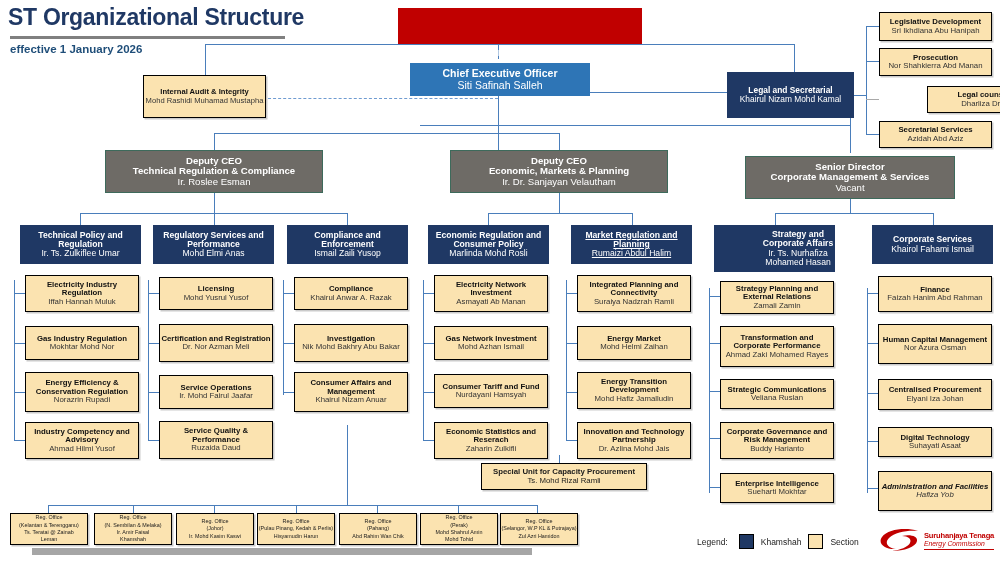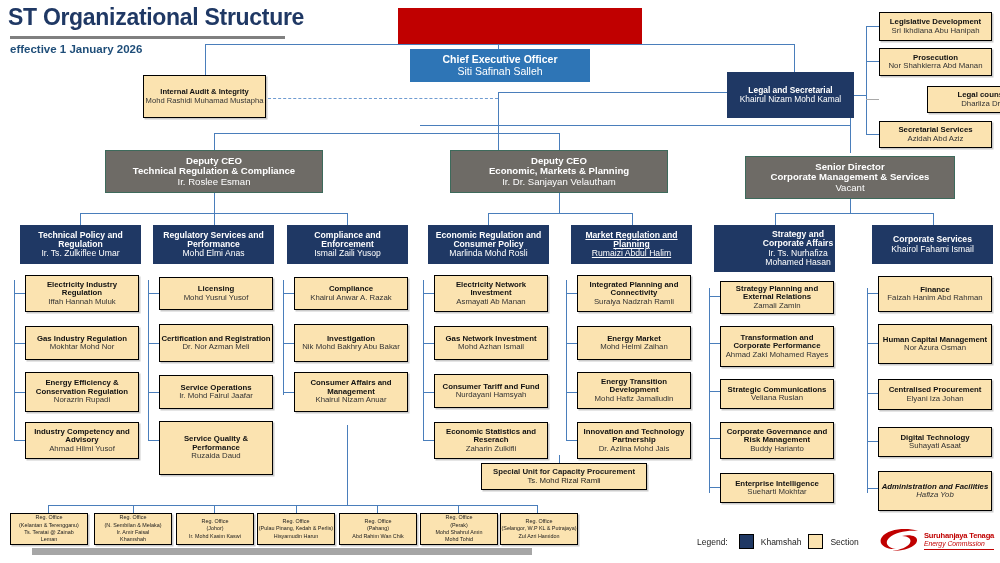--- a/index.html
+++ b/index.html
@@ -165,21 +165,21 @@
   <div class="ln v" style="left:377px;top:505px;height:8px;"></div>
   <div class="ln v" style="left:458px;top:505px;height:8px;"></div>
   <div class="ln v" style="left:537px;top:505px;height:8px;"></div>
   <div class="ln h" style="left:478px;top:505px;width:59px;"></div>
 
   <div class="box chairman" style="left:398px;top:8px;width:244px;height:36px;gap:41px;">
     <span class="t">Chairman</span>
     <span class="t">Datuk Seri Asri Hamidin @ Hamidon</span>
   </div>
 
-  <div class="box ceo" style="left:410px;top:49px;width:180px;height:33px;">
+  <div class="box ceo" style="left:410px;top:63px;width:180px;height:33px;">
     <span class="t">Chief Executive Officer</span>
     <span class="n">Siti Safinah Salleh</span>
   </div>
 
   <div class="box section" style="left:143px;top:75px;width:123px;height:43px;font-size:7.6px;">
     <span class="t">Internal Audit &amp; Integrity</span>
     <span class="n">Mohd Rashidi Muhamad Mustapha</span>
   </div>
 
   <div class="box division" style="left:727px;top:72px;width:127px;height:46px;font-size:8.4px;">
@@ -281,21 +281,21 @@
     <span class="n">Mohd Yusrul Yusof</span>
   </div>
   <div class="box section" style="left:159px;top:324px;width:114px;height:38px;">
     <span class="t">Certification and Registration</span>
     <span class="n">Dr. Nor Azman Meli</span>
   </div>
   <div class="box section" style="left:159px;top:375px;width:114px;height:34px;">
     <span class="t">Service Operations</span>
     <span class="n">Ir. Mohd Fairul Jaafar</span>
   </div>
-  <div class="box section" style="left:159px;top:421px;width:114px;height:54px;">
+  <div class="box section" style="left:159px;top:421px;width:114px;height:38px;">
     <span class="t">Service Quality &amp; Performance</span>
     <span class="n">Ruzaida Daud</span>
   </div>
 
   <div class="ln v" style="left:283px;top:280px;height:115px;"></div>
   <div class="ln h" style="left:283px;top:293px;width:11px;"></div>
   <div class="ln h" style="left:283px;top:343px;width:11px;"></div>
   <div class="ln h" style="left:283px;top:392px;width:11px;"></div>
   <div class="box section" style="left:294px;top:277px;width:114px;height:33px;">
     <span class="t">Compliance</span>

